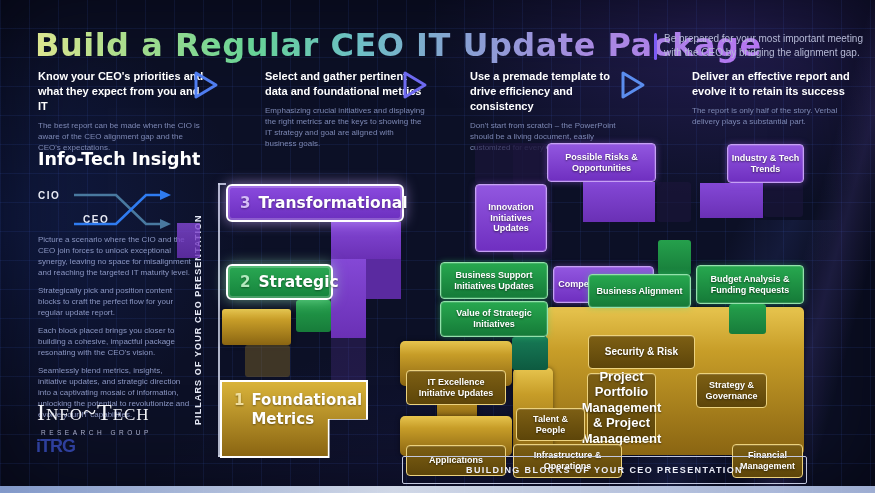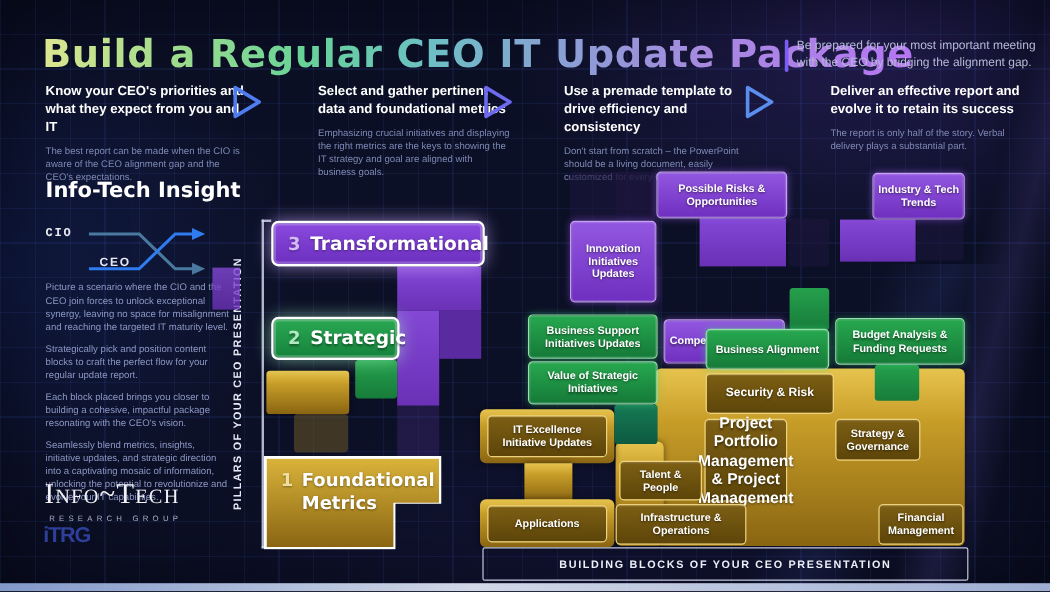--- a/index.html
+++ b/index.html
@@ -53,21 +53,21 @@
 
   
   .lbl{display:flex;align-items:center;justify-content:center;text-align:center;
     font-weight:bold;color:#fff;font-size:9px;line-height:1.2;border-radius:4px;
     text-shadow:0 1px 2px rgba(0,0,0,.55);padding:2px;box-sizing:border-box;}
   .purple-box{background:linear-gradient(180deg,#9257e0,#6f2fc0);border:1px solid #c6a0f5;
     box-shadow:0 0 6px rgba(150,90,230,.5), inset 0 0 0 1px rgba(255,255,255,.14);}
   .green-box{background:linear-gradient(180deg,#27a84f,#157a38);border:1px solid #93e2ab;
     box-shadow:0 0 6px rgba(60,220,120,.4), inset 0 0 0 1px rgba(255,255,255,.14);}
   .gold-inner{background:linear-gradient(180deg,#7d5f14,#5d4509);border:1px solid #ecd27e;
-    box-shadow:inset 0 1px 0 rgba(255,255,255,.15);}
+    box-shadow:inset 0 1px 0 rgba(255,255,255,.15);margin-top:24px;}
   .gold-piece{background:linear-gradient(180deg,#e7c44e 0%,#c79d28 30%,#8a6512 100%);border-radius:5px;
     box-shadow:0 0 5px rgba(0,0,0,.45);}
   .purple-t{background:linear-gradient(180deg,#8448d6,#6a30b5);}
   .green-t{background:linear-gradient(180deg,#25a04c,#177c3a);border-radius:3px;}
   .teal-t{background:linear-gradient(180deg,#177a56,#0d5a40);border-radius:3px;}
   .ghost{background:rgba(28,22,60,.6);border-radius:3px;}
 
   
   .pillar{display:flex;align-items:center;gap:8px;padding-left:12px;box-sizing:border-box;
     border:2px solid #fff;border-radius:6px;font-family:"DejaVu Sans",sans-serif;
@@ -121,21 +121,21 @@
   </div>
   <svg class="abs tri" style="left:620px;top:70px;" viewBox="0 0 26 30">
     <polygon points="3,3 23,15 3,27" fill="none" stroke="#5b8dee" stroke-width="3" stroke-linejoin="round"></polygon>
   </svg>
   <div class="abs" style="left:692px;top:69px;width:172px;">
     <div class="step-h">Deliver an effective report and evolve it to retain its success</div>
     <div class="step-b">The report is only half of the story. Verbal delivery plays a substantial part.</div>
   </div>
 
   <div class="abs insight-h">Info-Tech Insight</div>
-  <div class="abs role" style="left:38px;top:190px;font-family:Liberation Mono, monospace;">CIO</div>
+  <div class="abs role" style="left:38px;top:190px;">CIO</div>
   <div class="abs role" style="left:38px;top:214px;padding-left:45px;">CEO</div>
   <svg class="abs" style="left:74px;top:186px;" width="100" height="50" viewBox="0 0 100 50">
     <path d="M0,9 H42 L72,38 H86" fill="none" stroke="#49799f" stroke-width="2.6"></path>
     <polygon points="86,33 97,38 86,43" fill="#49799f"></polygon>
     <path d="M0,38 H42 L72,9 H86" fill="none" stroke="#2f7bf0" stroke-width="2.6"></path>
     <polygon points="86,4 97,9 86,14" fill="#2f7bf0"></polygon>
   </svg>
   <div class="abs paras">
     <p>Picture a scenario where the CIO and the CEO join forces to unlock exceptional synergy, leaving no space for misalignment and reaching the targeted IT maturity level.</p>
     <p>Strategically pick and position content blocks to craft the perfect flow for your regular update report.</p>

